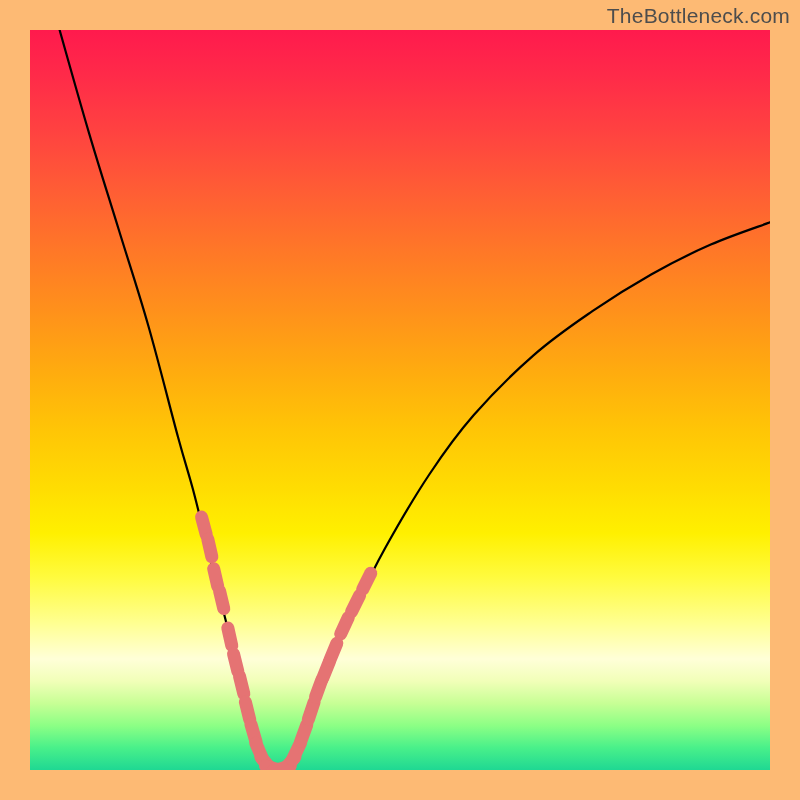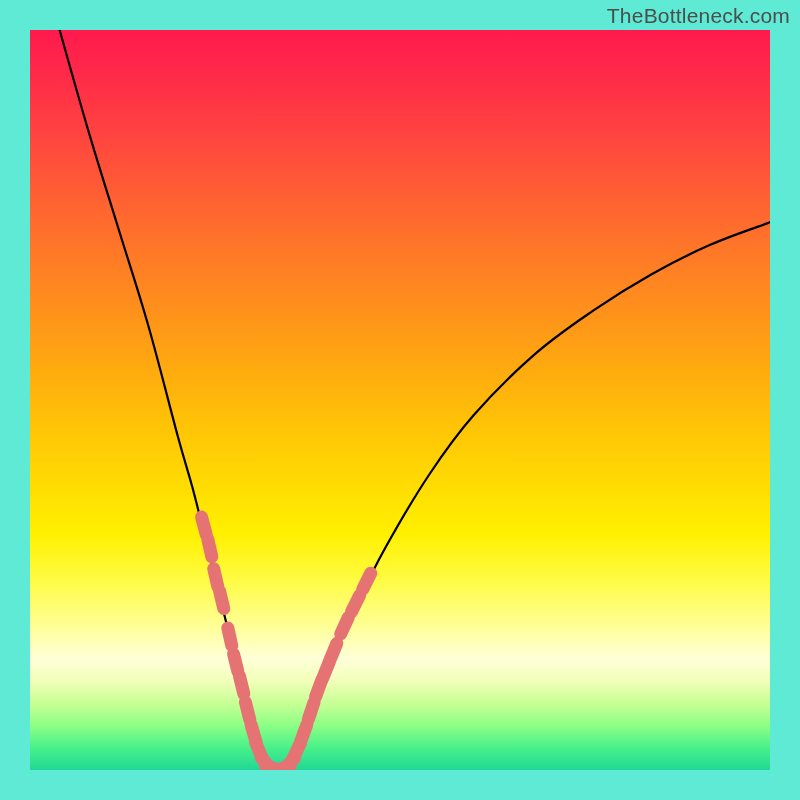--- a/index.html
+++ b/index.html
@@ -7,21 +7,21 @@
     padding: 0;
     width: 800px;
     height: 800px;
     overflow: hidden;
     background: #000;
     font-family: Arial, Helvetica, sans-serif;
   }
   .frame {
     position: absolute;
     inset: 0;
-    background: #5eead4;
+    background: #fdba74;
   }
   .plot-area {
     position: absolute;
     left: 30px;
     top: 30px;
     width: 740px;
     height: 740px;
     overflow: hidden;
   }
   .gradient {

